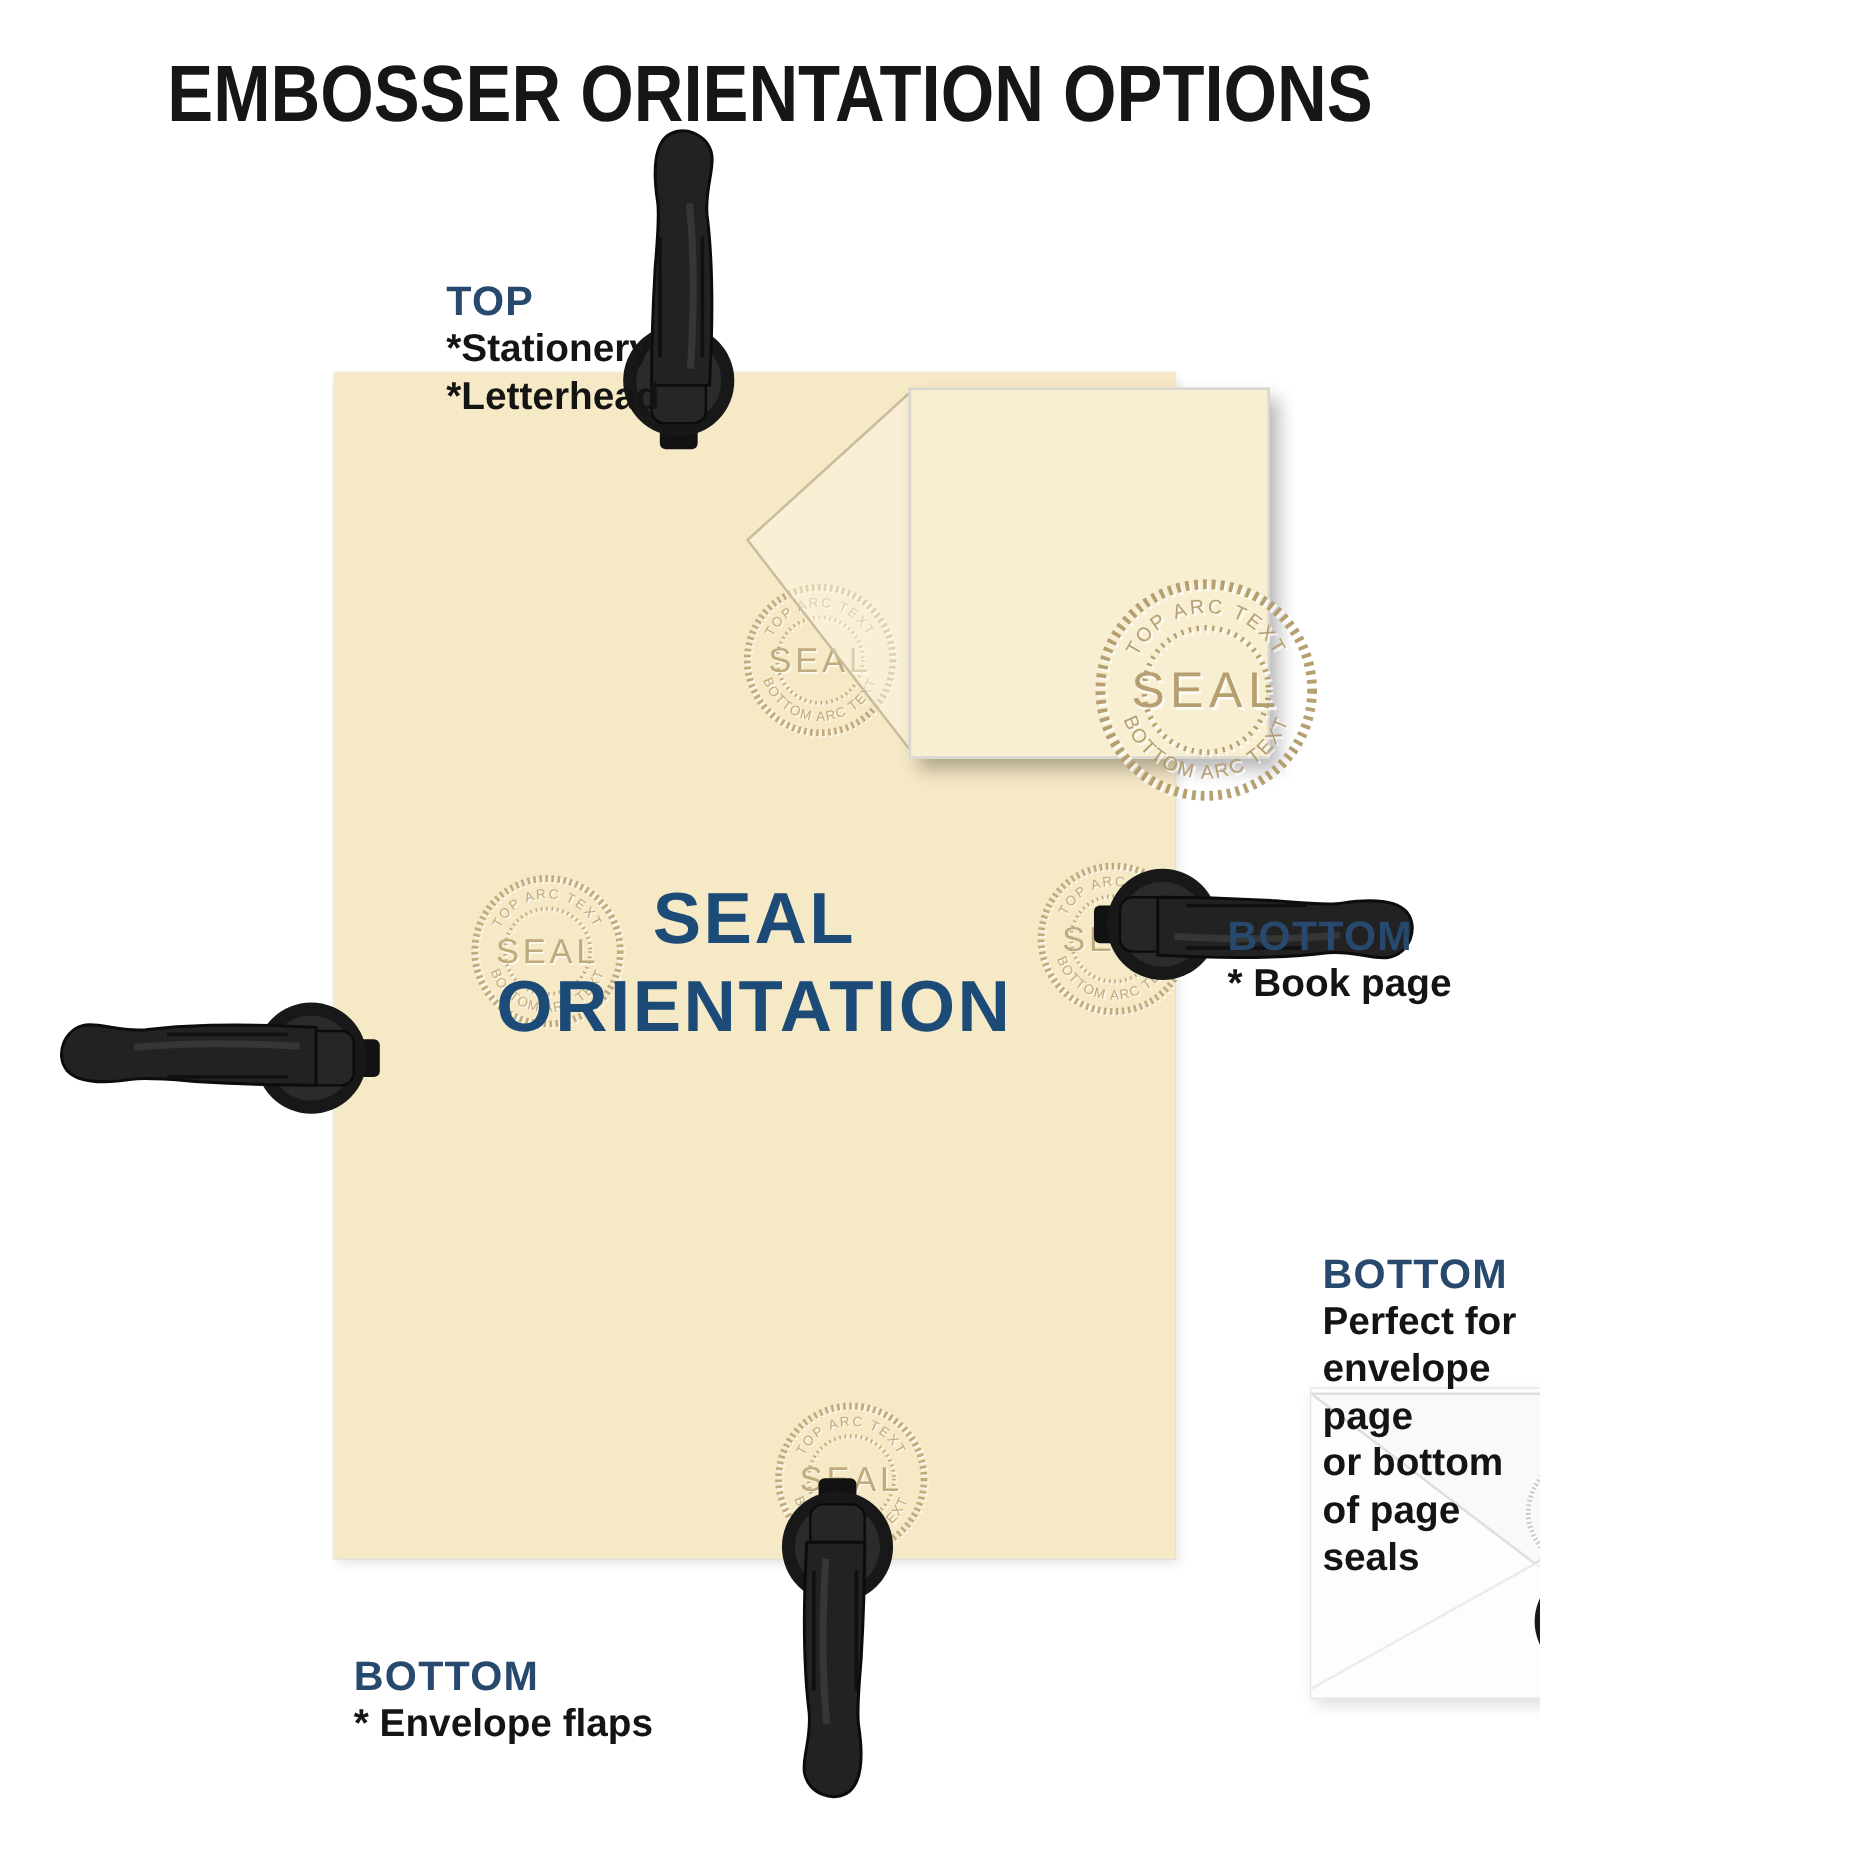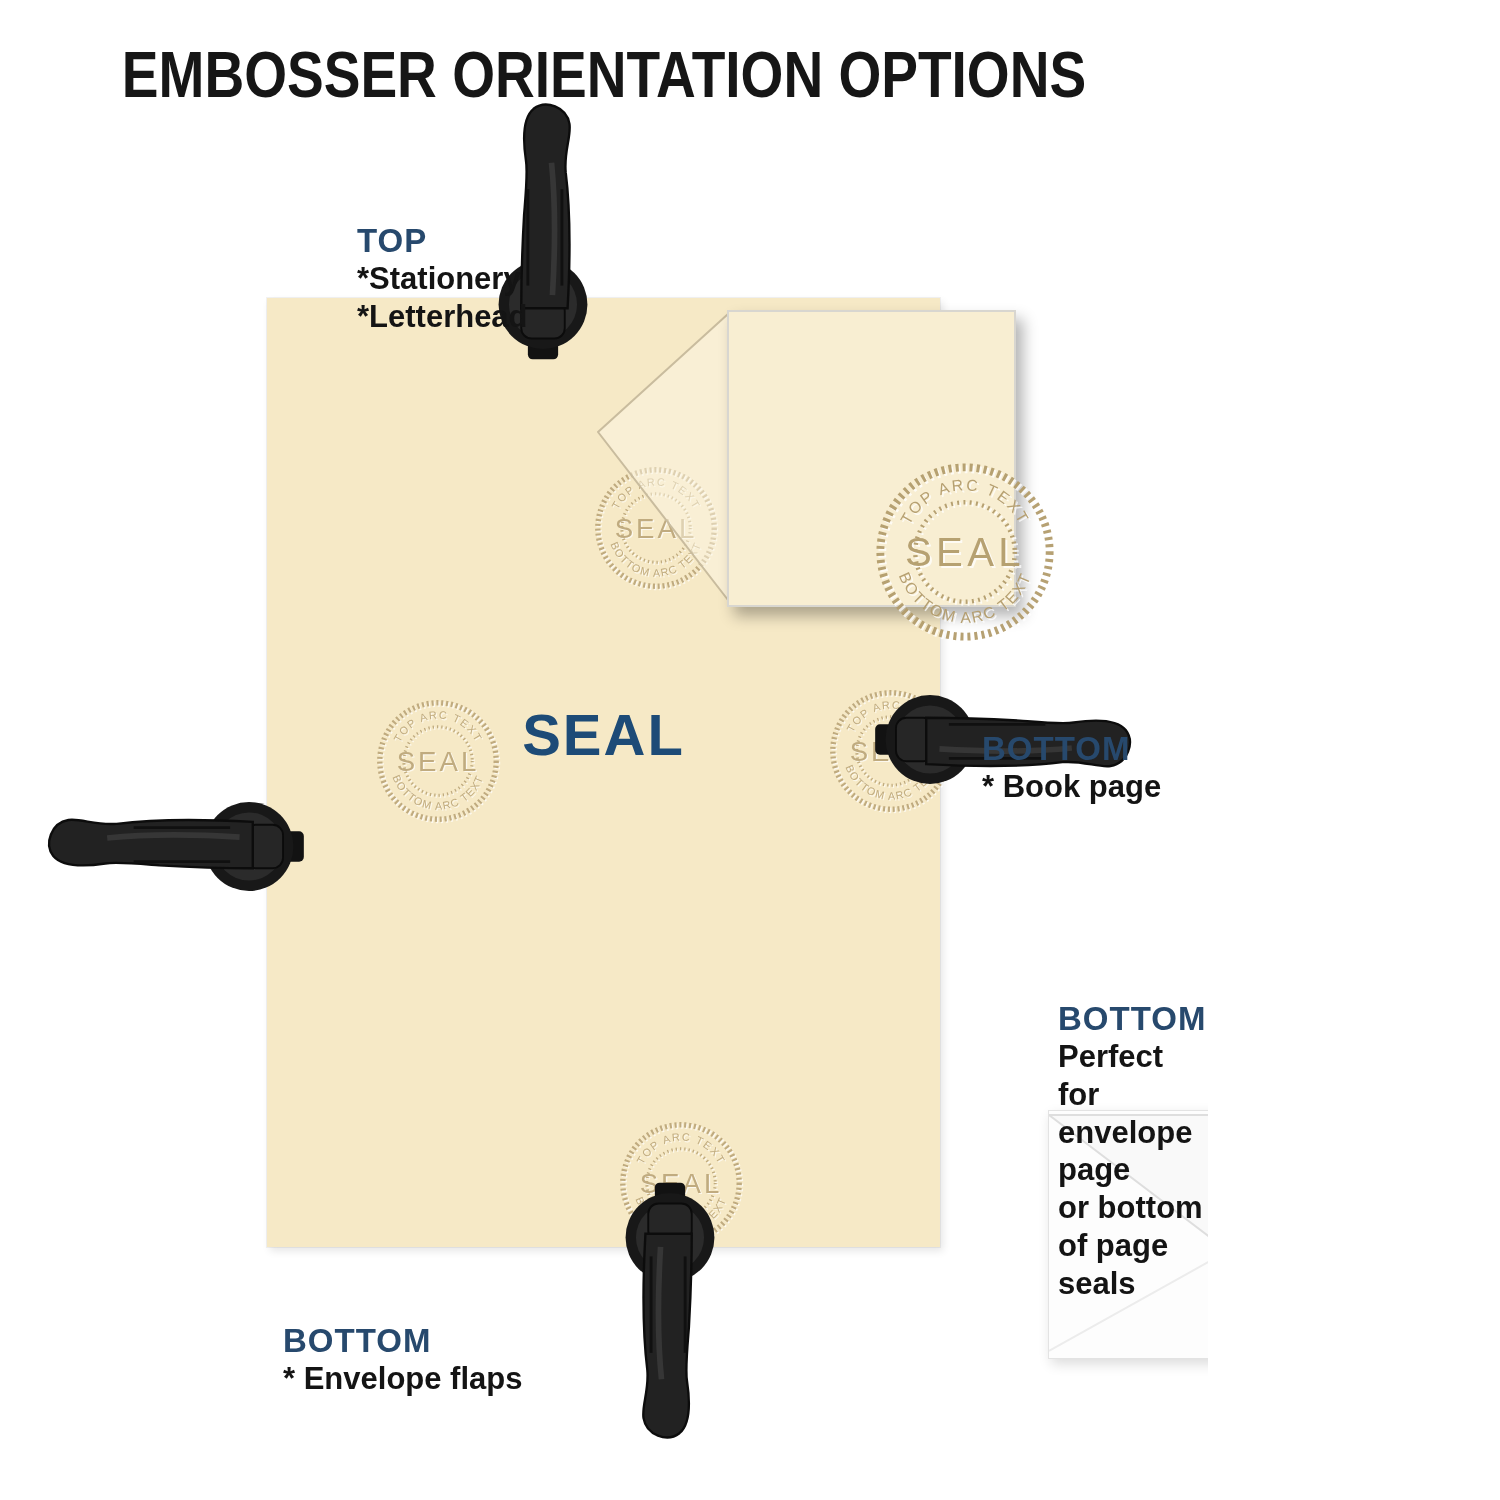--- a/index.html
+++ b/index.html
@@ -1,17 +1,17 @@
 <!DOCTYPE html>
 <html><head>
 <meta charset="utf-8">
 <style>
   html,body{margin:0;padding:0;background:#fff;}
   .canvas{position:relative;width:1208px;height:1500px;background:#ffffff;overflow:hidden;
-          font-family:"Liberation Sans",sans-serif;}
+          font-family:"Liberation Sans",sans-serif;padding-left:24px;}
   .abs{position:absolute;}
 
   
   .title{left:0;right:0;top:38px;text-align:center;font-size:64px;font-weight:bold;
          color:#161616;letter-spacing:0px;transform:scaleX(.86);transform-origin:50% 50%;
          white-space:nowrap;}
 
   
   .paper{left:267px;top:298px;width:673px;height:949px;background:#f6e9c6;
          box-shadow:0 0 0 1px rgba(0,0,0,.05), 3px 4px 8px rgba(0,0,0,.10);}
@@ -112,20 +112,21 @@
     <polygon points="598,432 728,314 728,600" fill="rgba(252,246,228,0.5)" stroke="#c9bc9e" stroke-width="2" stroke-linejoin="round"></polygon>
   </svg>
 
   <div class="abs inset"></div>
   <svg class="abs seal seal-tan-strong" style="left:773px;top:360px;width:192px;height:192px;z-index:5;" viewBox="-110 -110 220 220">
       <use href="#sealart"></use>
     </svg>
 
   <div class="abs center-label">
     <div>SEAL</div>
+    <div>ORIENTATION</div>
   </div>
 
   <div class="abs envelope">
     <svg width="357" height="247" viewBox="0 0 357 247">
       <polygon points="0,4 357,4 179,140" fill="rgba(0,0,0,0.015)" stroke="#dedede" stroke-width="2"></polygon>
       <path d="M 0,240 L 179,140 M 357,240 L 179,140" stroke="#ececec" stroke-width="2" fill="none"></path>
     </svg>
   </div>
   <svg class="abs seal seal-grey" style="left:1169px;top:1114px;width:96px;height:96px;z-index:2;" viewBox="-110 -110 220 220">
       <use href="#sealart"></use>

